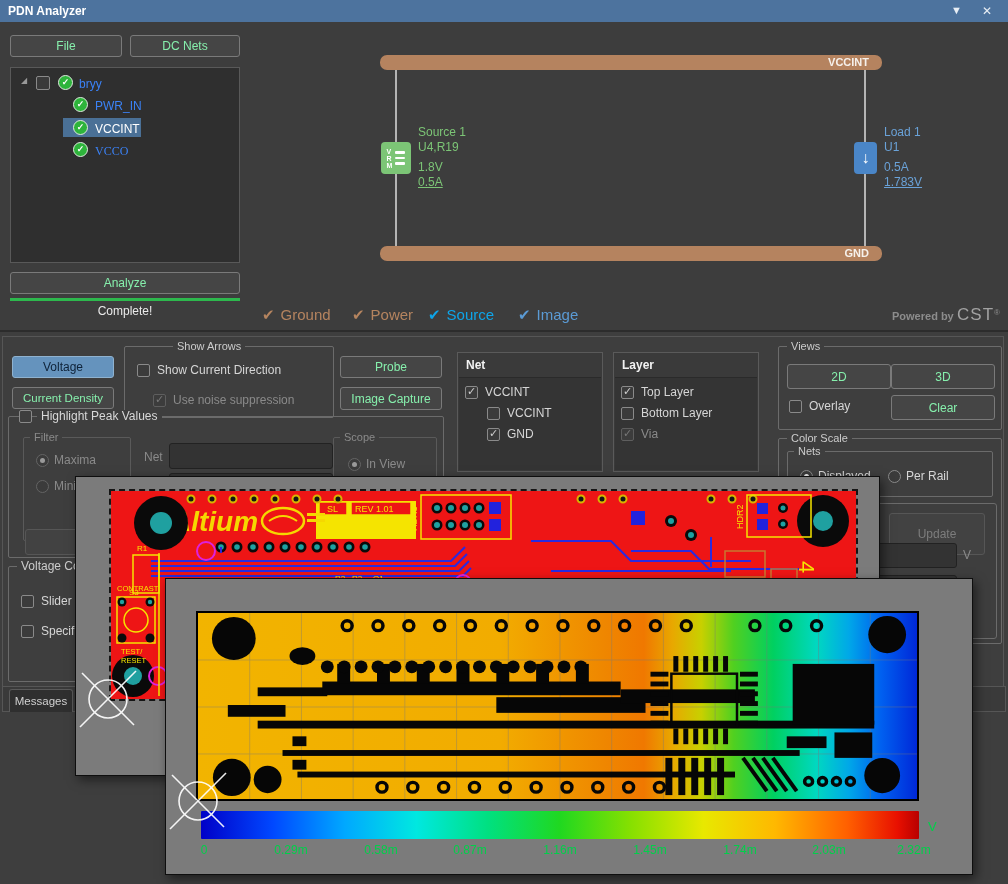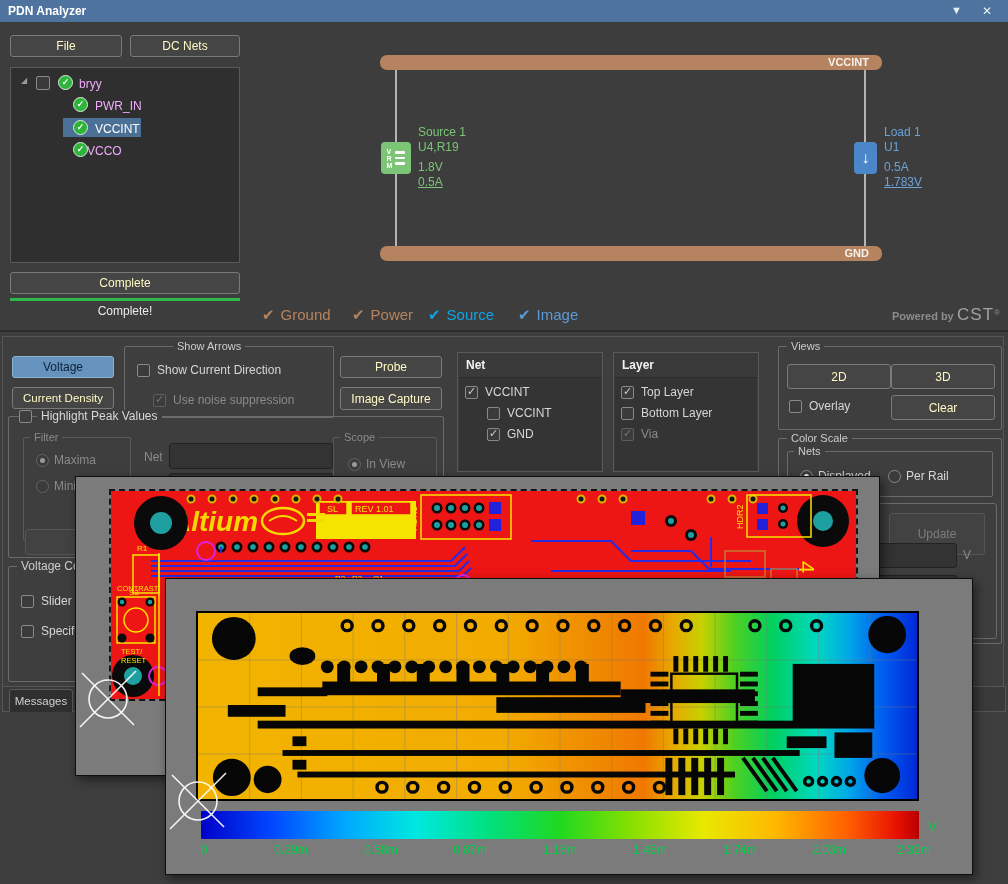--- a/index.html
+++ b/index.html
@@ -3,30 +3,30 @@
 <meta charset="utf-8">
 <style>
   html,body{margin:0;padding:0;background:#3d3d3d;font-family:"Liberation Sans",sans-serif;}
   .app{position:relative;width:1008px;height:884px;overflow:hidden;background:#3d3d3d;font-size:12px;color:#d6d6d6;}
   .abs{position:absolute;}
   
   .titlebar{position:absolute;left:0;top:0;width:1008px;height:22px;background:#4d739e;}
   .titlebar .title{position:absolute;left:8px;top:4px;font-weight:bold;color:#fff;font-size:12px;}
   .tb-ic{position:absolute;top:4px;color:#e8eef5;font-size:11px;cursor:default;}
   
-  .btn{position:absolute;background:#454545;border:1px solid #7a7a7a;border-radius:3px;color:#fef9c3;
+  .btn{position:absolute;background:#454545;border:1px solid #7a7a7a;border-radius:3px;color:#86efac;
        display:flex;align-items:center;justify-content:center;font-size:12px;box-sizing:border-box;}
   .btn.sel{background:#6593bd;border-color:#8fb2cf;color:#0e2238;}
   .btn.dis{color:#7d7d7d;border-color:#565656;background:#424242;}
   
   .treepanel{position:absolute;left:10px;top:67px;width:230px;height:196px;background:#2f2f2f;border:1px solid #595959;box-sizing:border-box;}
   .tree-ico{position:absolute;width:15px;height:15px;border-radius:50%;background:#2eb43b;border:1.5px solid #dfe9df;box-sizing:border-box;
             display:flex;align-items:center;justify-content:center;}
   .tree-ico::after{content:"✓";color:#fff;font-size:9px;font-weight:bold;line-height:1;}
-  .tree-lbl{position:absolute;font-size:12px;color:#f0abfc;white-space:nowrap;}
+  .tree-lbl{position:absolute;font-size:12px;color:#3b82f6;white-space:nowrap;}
   .tree-sel{position:absolute;background:#4a7096;}
   .tcb{position:absolute;width:14px;height:14px;background:#3a3a3a;border:1px solid #8a8a8a;border-radius:2px;box-sizing:border-box;}
   
   .rail{position:absolute;height:15px;width:502px;left:380px;background:#b5835f;border-radius:7px;}
   .rail span{position:absolute;right:13px;top:1px;font-size:11px;font-weight:bold;color:#f6f1ec;}
   .wire{position:absolute;width:2px;background:#b4b4b4;}
   .srctxt{position:absolute;color:#7cc576;font-size:12px;white-space:nowrap;}
   .loadtxt{position:absolute;color:#6aa2d8;font-size:12px;white-space:nowrap;}
   .u{text-decoration:underline;}
   .vrm{position:absolute;left:381px;top:142px;width:30px;height:32px;background:#7cc576;border-radius:4px;
@@ -90,24 +90,24 @@
     <span class="tree-lbl" style="left:68px;top:9px;">bryy</span>
 
     <span class="tree-ico" style="left:62px;top:29px;"></span>
     <span class="tree-lbl" style="left:84px;top:31px;">PWR_IN</span>
 
     <span class="tree-sel" style="left:52px;top:50px;width:78px;height:19px;"></span>
     <span class="tree-ico" style="left:62px;top:52px;"></span>
     <span class="tree-lbl" style="left:84px;top:54px;color:#fff;">VCCINT</span>
 
     <span class="tree-ico" style="left:62px;top:74px;"></span>
-    <span class="tree-lbl" style="left:76px;top:76px;">VCCO</span>
-  </div>
-
-  <div class="btn" style="left:10px;top:272px;width:230px;height:22px;">Complete</div>
+    <span class="tree-lbl" style="left:84px;top:76px;font-family:Liberation Serif, serif;">VCCO</span>
+  </div>
+
+  <div class="btn" style="left:10px;top:272px;width:230px;height:22px;">Analyze</div>
   <div class="abs" style="left:10px;top:298px;width:230px;height:3px;background:#2db84d;"></div>
   <div class="abs" style="left:10px;top:304px;width:230px;text-align:center;color:#eaeaea;">Complete!</div>
 
   <div class="rail" style="top:55px;">
       <span>VCCINT</span>
     </div>
   <div class="rail" style="top:246px;">
       <span>GND</span>
     </div>
   <div class="wire" style="left:395px;top:70px;height:176px;"></div>

